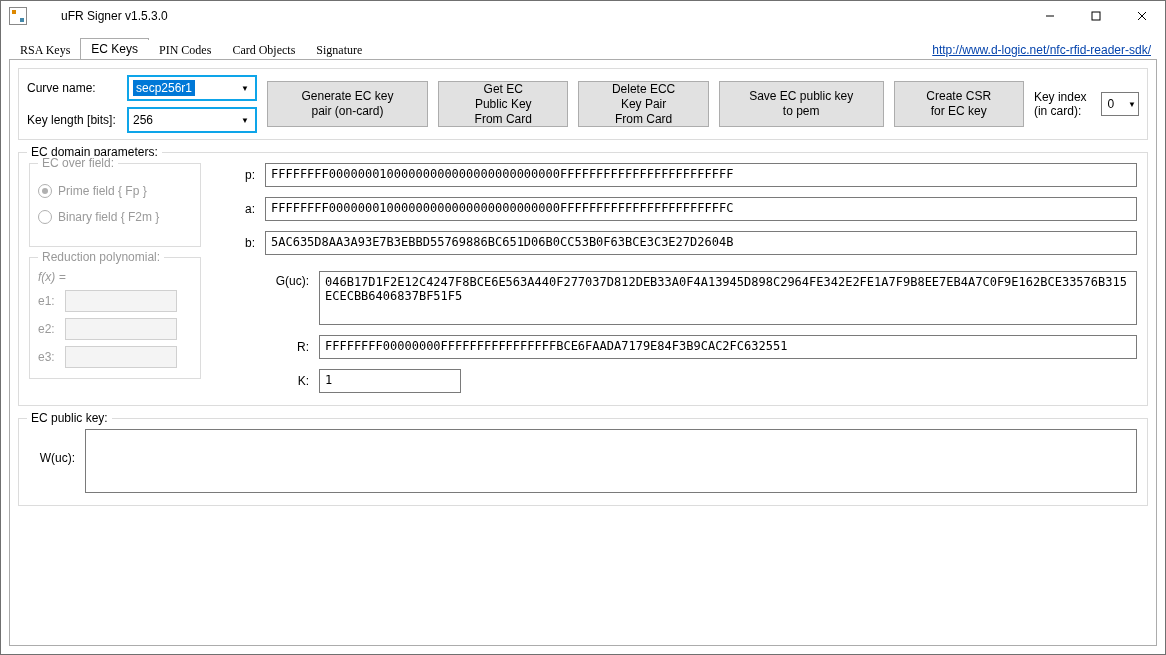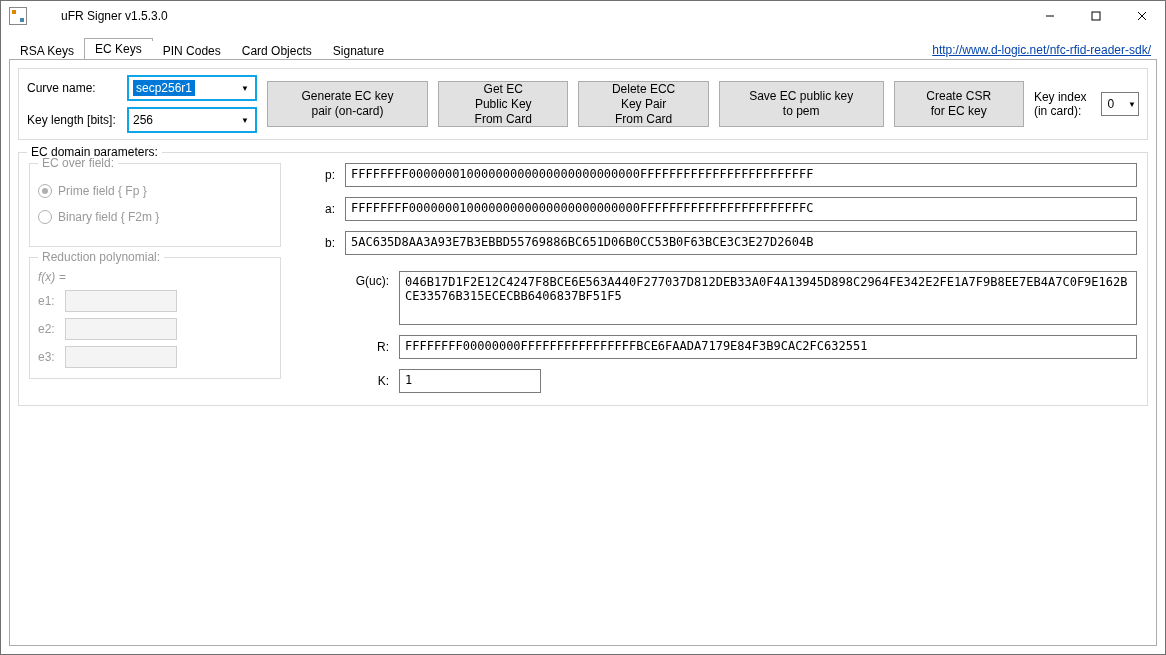--- a/index.html
+++ b/index.html
@@ -67,21 +67,21 @@
     margin-right: -1px;
     position: relative;
     top: 1px;
     font-size: 12px;
     color: #000;
   }
   .tab.inactive {
     background: #fff;
     border-color: transparent;
     top: 2px;
-    padding-top: 2px; padding-bottom: 3px;
+    padding-top: 2px; padding-bottom: 3px; font-family: Liberation Serif, serif;
   }
   .top-link {
     color: #0645ad; text-decoration: underline;
     font-size: 12px;
     margin-right: 6px;
     margin-bottom: 2px;
   }
   .tab-panel {
     flex: 1;
     border: 1px solid #acacac;
@@ -141,21 +141,21 @@
     margin-top: 12px;
     padding: 10px 10px 12px 10px;
     position: relative;
   }
   .fs-legend {
     position: absolute; top: -8px; left: 8px;
     background: #fff; padding: 0 4px;
     font-size: 12px;
   }
   .params-row { display: flex; gap: 14px; }
-  .left-col { width: 252px; display: flex; flex-direction: column; gap: 10px; }
+  .left-col { width: 172px; display: flex; flex-direction: column; gap: 10px; }
   .subfs {
     border: 1px solid #dcdcdc;
     padding: 8px 8px 10px 8px;
     position: relative;
   }
   .subfs-legend {
     position: absolute; top: -8px; left: 8px;
     background: #fff; padding: 0 4px;
     font-size: 12px; color: #999;
   }
@@ -339,16 +339,23 @@
                 <div class="field-row center">
                   <div class="fld-label center" style="width:40px;">K:</div>
                   <div class="tinput short">1</div>
                 </div>
               </div>
             </div>
           </div>
         </div>
       </div>
 
+      <div class="fs">
+        <div class="fs-legend">EC public key:</div>
+        <div class="field-row">
+          <div class="fld-label" style="width:46px; padding-top:22px;">W(uc):</div>
+          <div class="tinput tall2"></div>
+        </div>
+      </div>
 
     </div>
   </div>
 </div>
 
 </body></html>

